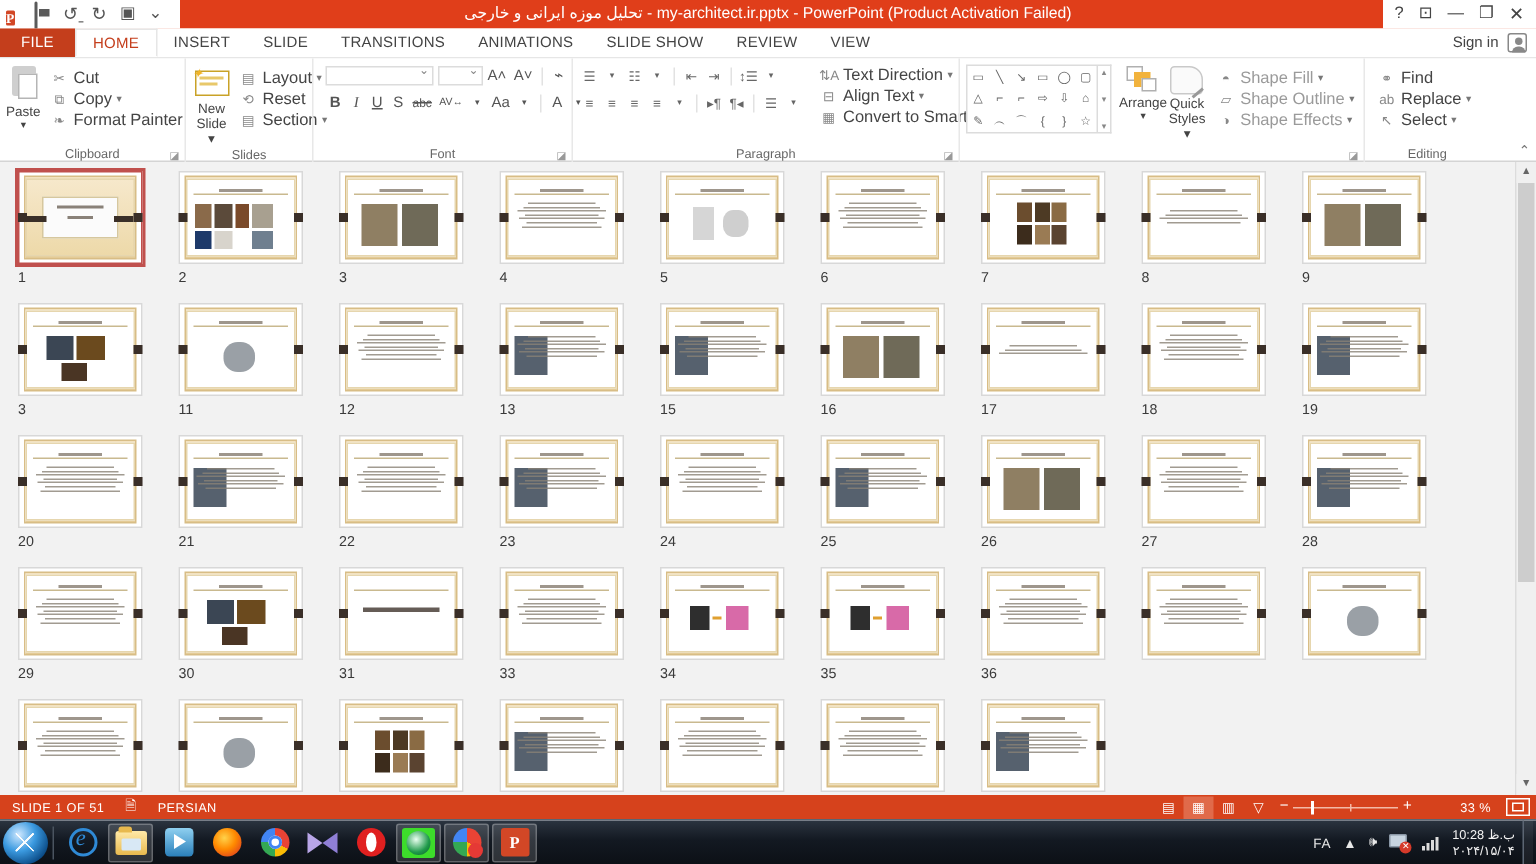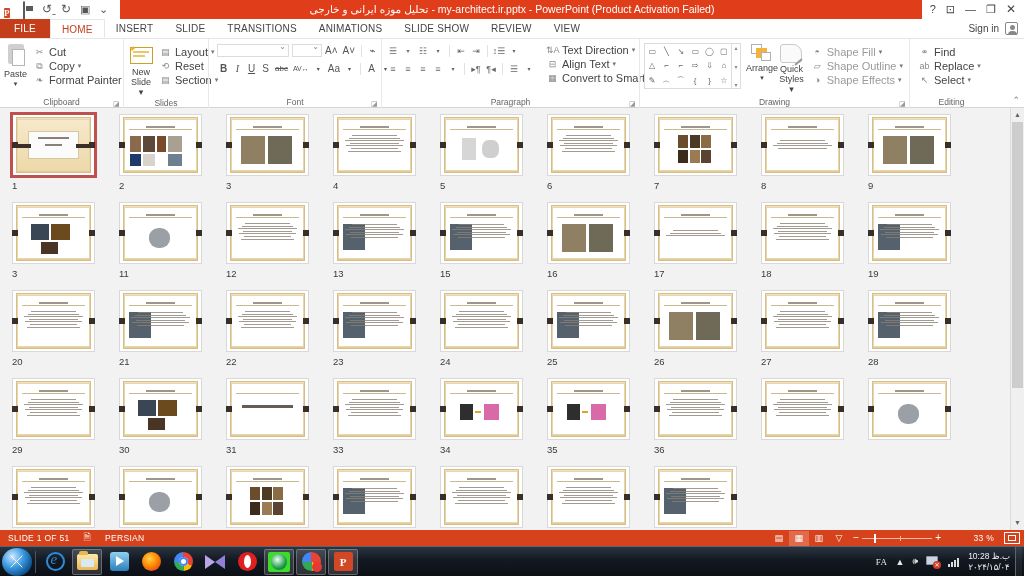--- a/index.html
+++ b/index.html
@@ -246,21 +246,21 @@
     opacity:.95; border-radius:2px;
   }
   .tb-sep{ width:1px;height:22px;background:#4a5460;margin:0 3px;}
   .tbtn{
     width:30px;height:26px;margin:0 1px;border-radius:2px;
     display:flex;align-items:center;justify-content:center;cursor:pointer;
     position:relative;
   }
   .tbtn.pinned-open{ background:rgba(255,255,255,.14); border:1px solid rgba(255,255,255,.25);}
   .tray{ margin-left:auto; display:flex; align-items:center; height:30px; padding-right:2px;}
-  .tray .tr-item{ padding:0 4px; color:#e8e8e8; font-size:9px; cursor:pointer; display:flex;align-items:center;font-family:Liberation Serif, serif;}
+  .tray .tr-item{ padding:0 4px; color:#e8e8e8; font-size:9px; cursor:pointer; display:flex;align-items:center;}
   .clock{ color:#f2f2f2; font-size:8.5px; text-align:center; line-height:11px; padding:0 5px; cursor:pointer;}
   .showdesk{ width:7px;height:30px;border-left:1px solid #5b6572;background:rgba(255,255,255,.06);cursor:pointer;}
 
   
   .ie-ico{width:19px;height:19px;border-radius:50%;border:2px solid #2f8ad6;position:relative;}
   .ie-ico:after{content:"e";position:absolute;left:3px;top:-3px;font-size:15px;color:#2f8ad6;font-family:"Liberation Serif",serif;font-style:italic;}
   .fold-ico{width:21px;height:16px;background:linear-gradient(180deg,#ffe9a8,#e8b94e);border-radius:2px;position:relative;}
   .fold-ico:before{content:"";position:absolute;left:2px;top:-3px;width:9px;height:4px;background:#e8b94e;border-radius:2px 2px 0 0;}
   .fold-ico:after{content:"";position:absolute;left:4px;top:5px;width:13px;height:8px;background:#d8e8f5;border-radius:1px;}
   .wmp-ico{width:19px;height:19px;border-radius:3px;background:linear-gradient(180deg,#8fd0f0,#2a7fba);position:relative;}
@@ -525,21 +525,20 @@
           <span class="st" style="color:#9a9a9a">Shape Outline</span>
           <span class="cr">▾</span>
         </div>
         <div class="smallrow">
           <span class="si">◑</span>
           <span class="st" style="color:#9a9a9a">Shape Effects</span>
           <span class="cr">▾</span>
         </div>
       </div>
     </div>
-    <div class="grp-label"><span>Drawing</span></div>
     <div class="grp-launch">◪</div>
   </div>
 
   <div class="grp" style="width:84px">
     <div class="grp-body">
       <div style="margin-left:2px;padding-top:2px">
         <div class="smallrow">
           <span class="si find-ico">⚭</span>
           <span class="st">Find</span>
         </div>

